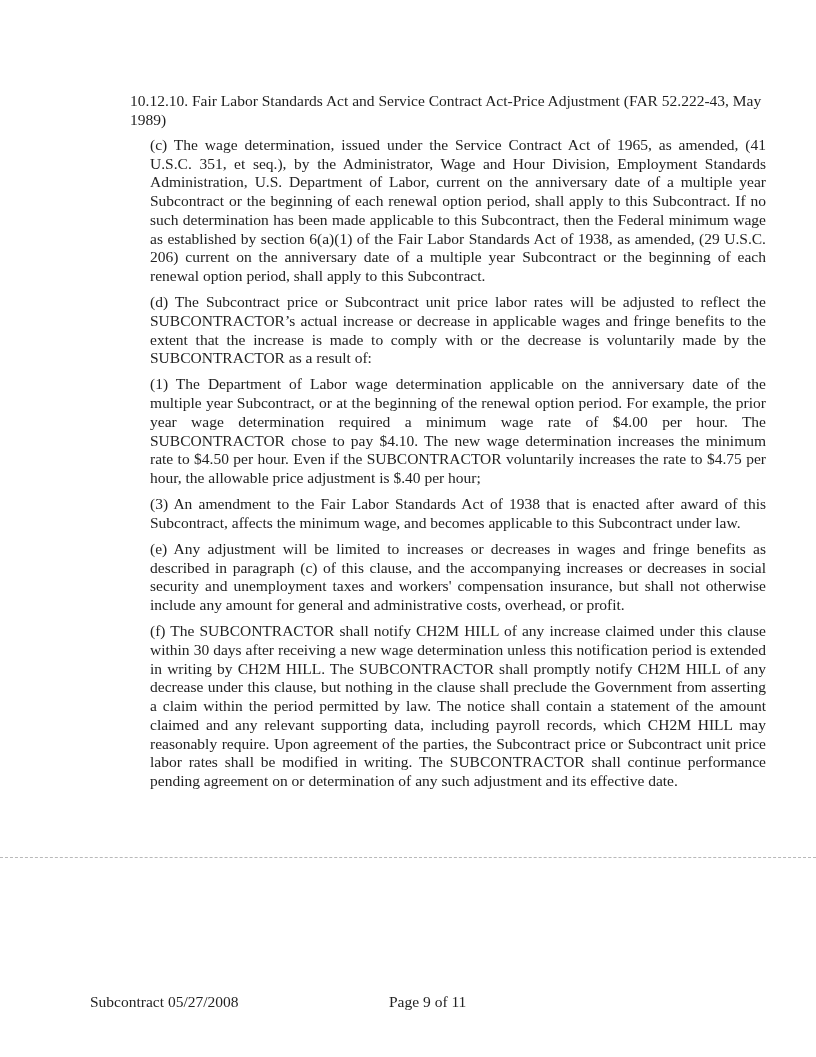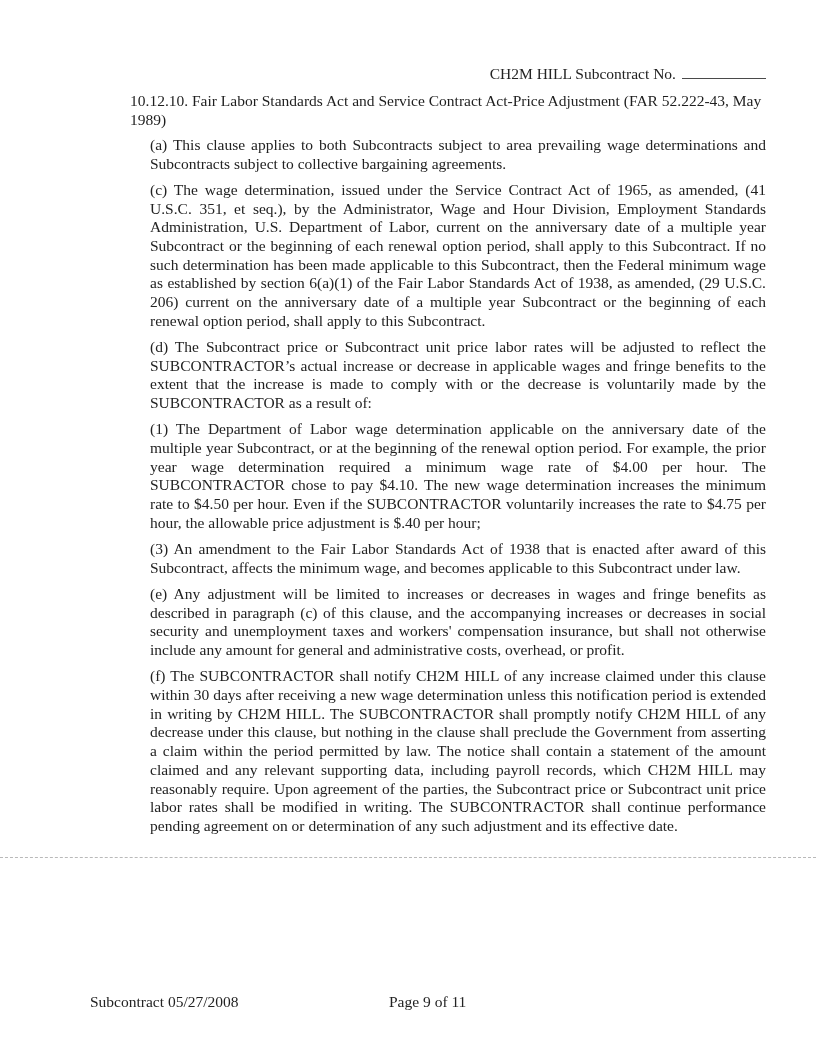--- a/index.html
+++ b/index.html
@@ -81,30 +81,26 @@
     left: 345px;
     white-space: nowrap;
     margin-left: 44px;
   }
 </style>
 </head>
 <body>
 
 <div class="page">
 
-  <div class="header-line">
-    <span>CH2M HILL Subcontract No.</span><span class="blank-underline"></span>
-  </div>
 
   <div class="section-heading">
     <span class="section-number">10.12.10.</span><span> Fair Labor Standards Act and Service Contract Act-Price Adjustment (FAR 52.222-43, May 1989)</span>
   </div>
 
   <div class="body-text">
-    <p class="para">(a) This clause applies to both Subcontracts subject to area prevailing wage determinations and Subcontracts subject to collective bargaining agreements.</p>
     <p class="para">(c) The wage determination, issued under the Service Contract Act of 1965, as amended, (41 U.S.C. 351, et seq.), by the Administrator, Wage and Hour Division, Employment Standards Administration, U.S. Department of Labor, current on the anniversary date of a multiple year Subcontract or the beginning of each renewal option period, shall apply to this Subcontract. If no such determination has been made applicable to this Subcontract, then the Federal minimum wage as established by section 6(a)(1) of the Fair Labor Standards Act of 1938, as amended, (29 U.S.C. 206) current on the anniversary date of a multiple year Subcontract or the beginning of each renewal option period, shall apply to this Subcontract.</p>
     <p class="para">(d) The Subcontract price or Subcontract unit price labor rates will be adjusted to reflect the SUBCONTRACTOR’s actual increase or decrease in applicable wages and fringe benefits to the extent that the increase is made to comply with or the decrease is voluntarily made by the SUBCONTRACTOR as a result of:</p>
     <p class="para">(1) The Department of Labor wage determination applicable on the anniversary date of the multiple year Subcontract, or at the beginning of the renewal option period. For example, the prior year wage determination required a minimum wage rate of $4.00 per hour. The SUBCONTRACTOR chose to pay $4.10. The new wage determination increases the minimum rate to $4.50 per hour. Even if the SUBCONTRACTOR voluntarily increases the rate to $4.75 per hour, the allowable price adjustment is $.40 per hour;</p>
     <p class="para">(3) An amendment to the Fair Labor Standards Act of 1938 that is enacted after award of this Subcontract, affects the minimum wage, and becomes applicable to this Subcontract under law.</p>
     <p class="para">(e) Any adjustment will be limited to increases or decreases in wages and fringe benefits as described in paragraph (c) of this clause, and the accompanying increases or decreases in social security and unemployment taxes and workers' compensation insurance, but shall not otherwise include any amount for general and administrative costs, overhead, or profit.</p>
     <p class="para">(f) The SUBCONTRACTOR shall notify CH2M HILL of any increase claimed under this clause within 30 days after receiving a new wage determination unless this notification period is extended in writing by CH2M HILL. The SUBCONTRACTOR shall promptly notify CH2M HILL of any decrease under this clause, but nothing in the clause shall preclude the Government from asserting a claim within the period permitted by law. The notice shall contain a statement of the amount claimed and any relevant supporting data, including payroll records, which CH2M HILL may reasonably require. Upon agreement of the parties, the Subcontract price or Subcontract unit price labor rates shall be modified in writing. The SUBCONTRACTOR shall continue performance pending agreement on or determination of any such adjustment and its effective date.</p>
   </div>
 
   <div class="scan-line"></div>
 

